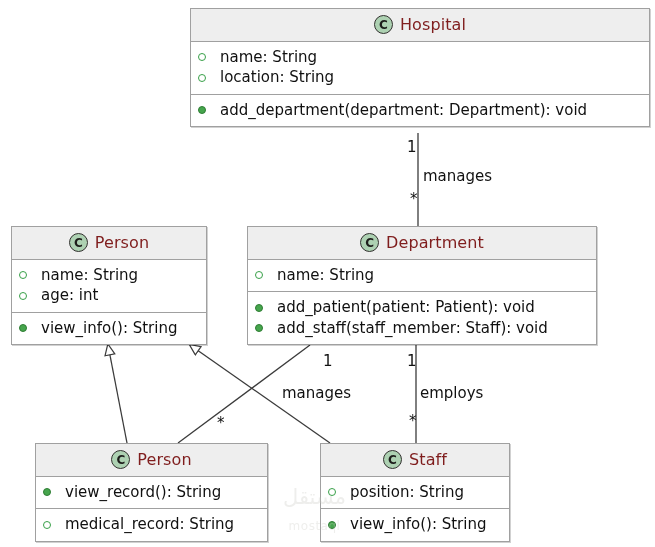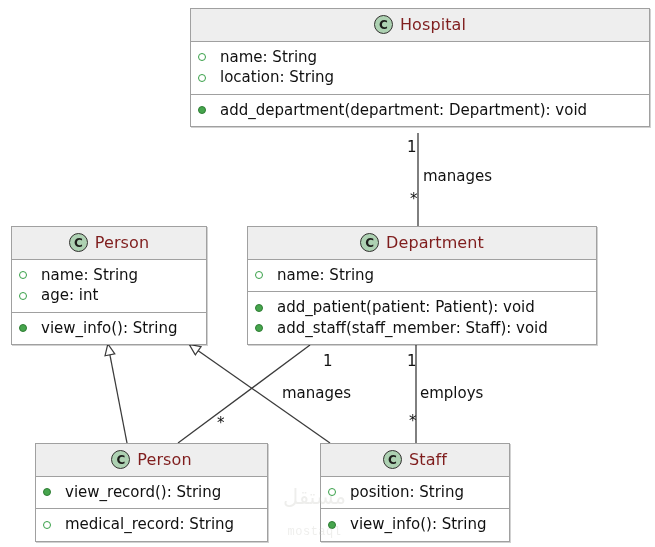--- a/index.html
+++ b/index.html
@@ -121,23 +121,22 @@
   .wm-ar {
     font-size: 21px;
     color: #c9c9c3;
     line-height: 1;
     direction: rtl;
   }
   .wm-lat {
     font-size: 12px;
     color: #c9c9c3;
     line-height: 1;
-    margin-top: 18px;
+    margin-top: 12px;
     letter-spacing: 0.5px;
-    font-family: Liberation Mono, monospace;
   }
 </style>
 </head>
 <body>
 
 <svg id="canvas" viewBox="0 0 655 547" xmlns="http://www.w3.org/2000/svg">
   <defs>
     <marker id="hollow-tri" markerWidth="14" markerHeight="14" refX="11" refY="6" orient="auto" markerUnits="userSpaceOnUse">
       <path d="M1,1 L12,6 L1,11 z" fill="#ffffff" stroke="#3b3b3b" stroke-width="1.2"></path>
     </marker>

